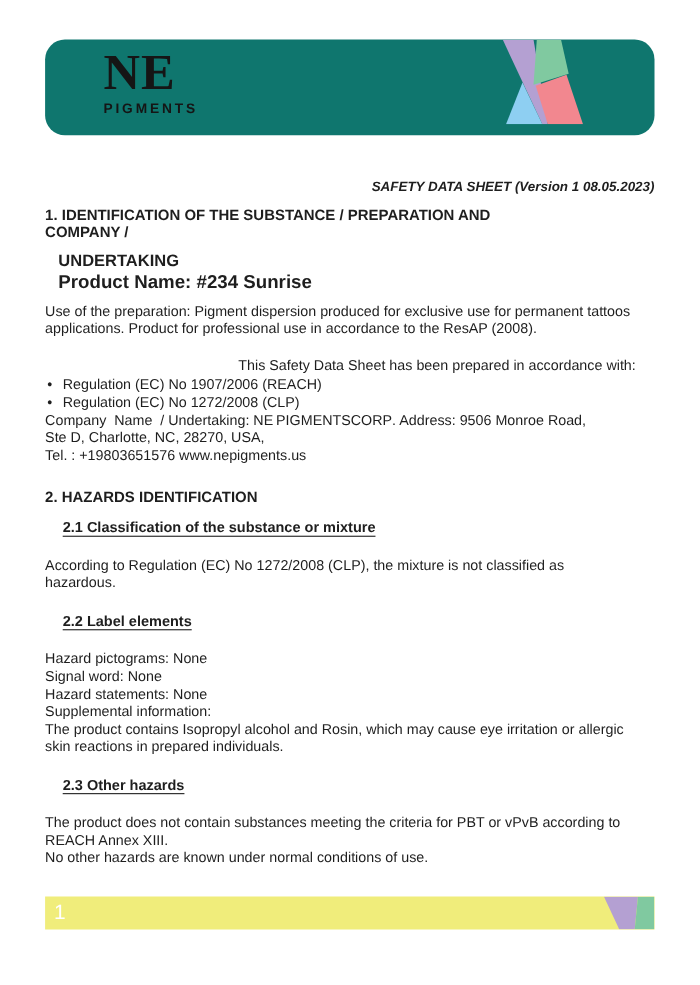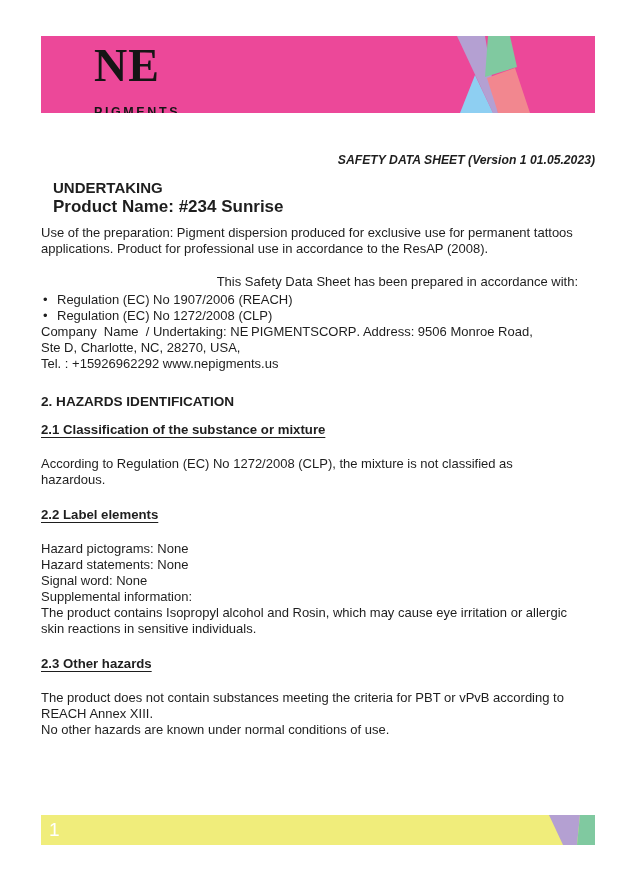--- a/index.html
+++ b/index.html
@@ -10,34 +10,35 @@
     padding:0 41px;
     background:#ffffff;
     font-family:"Liberation Sans",sans-serif;
     font-size:13px;line-height:16px;
     color:#1e1e1e;
     overflow:hidden;
   }
   
   .banner{
     position:relative;
-    margin-top:36px;height:77px;
-    background:#ec4899;
+    margin-top:36px;height:87px;
+    background:#0f766e;
     overflow:hidden;
+    border-radius:18px;
   }
   .logo{position:absolute;left:53px;top:9px;}
   .logo-ne{
     font-family:"Liberation Serif",serif;
     font-weight:bold;font-size:46px;line-height:42px;
     letter-spacing:1px;color:#151515;
   }
   .logo-sub{
     font-family:"Liberation Sans",sans-serif;
     font-weight:bold;font-size:12.5px;line-height:14px;
-    letter-spacing:2.6px;color:#151515;margin-top:18px;text-align:center;
+    letter-spacing:2.6px;color:#151515;margin-top:5px;text-align:center;
   }
   .banner-decor{position:absolute;right:0;top:0;height:77px;width:180px;display:block;}
   
   .meta{
     margin-top:40px;
     text-align:right;
     font-style:italic;font-weight:bold;font-size:12.2px;line-height:15px;
   }
   
   .h1{margin-top:10px;font-weight:bold;font-size:13.6px;line-height:15px;}
@@ -52,20 +53,21 @@
   .bullet-dot{width:14px;text-align:left;padding-left:2px;}
   .company-block{max-width:537px;}
   .pre{white-space:pre-wrap;}
   .b{font-weight:normal;word-spacing:-1px;}
   .sec2-h{margin-top:22px;font-weight:bold;font-size:13.6px;}
   .sub-h{
     margin-top:12px;font-weight:bold;font-size:13.2px;
     text-decoration:underline;
     text-decoration-thickness:1px;
     text-underline-offset:3px;
+    margin-left:16px;
   }
   .sub-h.gap{margin-top:19px;}
   .body-para{margin-top:18px;}
   .tight{margin-top:0;}
   .supp-label{}
   
   .footer{
     position:absolute;left:41px;top:815px;
     width:554px;height:30px;
     background:#f0ed7b;overflow:hidden;
@@ -87,22 +89,26 @@
       <div class="logo-sub">PIGMENTS</div>
     </div>
     <svg class="banner-decor" viewBox="0 0 180 77" preserveAspectRatio="none">
       <polygon points="42,0 70,0 83,77 78,77" fill="#b4a0d2"></polygon>
       <polygon points="73,0 95,0 102,31 70,41" fill="#80c9a0"></polygon>
       <polygon points="72,42 100,32 115,77 83,77" fill="#f2878f"></polygon>
       <polygon points="60,39 45,77 78,77" fill="#8ecff2"></polygon>
     </svg>
   </div>
 
-  <div class="meta">SAFETY DATA SHEET (Version 1 01.05.2023)</div>
+  <div class="meta">SAFETY DATA SHEET (Version 1 08.05.2023)</div>
 
+  <div class="h1">
+    <div>1. IDENTIFICATION OF THE SUBSTANCE / PREPARATION AND</div>
+    <div>COMPANY /</div>
+  </div>
 
   <div class="undertaking indent">UNDERTAKING</div>
   <div class="product-name indent">Product Name: #234 Sunrise</div>
 
   <p class="use-para">Use of the preparation: Pigment dispersion produced for exclusive use for permanent tattoos applications. Product for professional use in accordance to the ResAP (2008).</p>
 
   <p class="prepared">This Safety Data Sheet has been prepared in accordance with:</p>
 
   <div class="bullet-list">
     <div class="bullet-item">
@@ -111,36 +117,36 @@
     </div>
     <div class="bullet-item">
       <span class="bullet-dot">•</span>
       <span>Regulation (EC) No 1272/2008 (CLP)</span>
     </div>
   </div>
 
   <div class="company-block">
     <div><span class="pre">Company  Name  / Undertaking: </span><span class="b">NE PIGMENTSCORP</span><span>. Address: 9506 Monroe Road,</span></div>
     <div>Ste D, Charlotte, NC, 28270, USA,</div>
-    <div>Tel. : +15926962292 www.nepigments.us</div>
+    <div>Tel. : +19803651576 www.nepigments.us</div>
   </div>
 
   <div class="sec2-h">2. HAZARDS IDENTIFICATION</div>
 
   <div class="sub-h">2.1 Classification of the substance or mixture</div>
   <p class="body-para">According to Regulation (EC) No 1272/2008 (CLP), the mixture is not classified as hazardous.</p>
 
   <div class="sub-h gap">2.2 Label elements</div>
   <div class="body-para">
     <div>Hazard pictograms: None</div>
+    <div>Signal word: None</div>
     <div>Hazard statements: None</div>
-    <div>Signal word: None</div>
   </div>
   <p class="supp-label">Supplemental information:</p>
-  <p class="tight">The product contains Isopropyl alcohol and Rosin, which may cause eye irritation or allergic skin reactions in sensitive individuals.</p>
+  <p class="tight">The product contains Isopropyl alcohol and Rosin, which may cause eye irritation or allergic skin reactions in prepared individuals.</p>
 
   <div class="sub-h gap">2.3 Other hazards</div>
   <p class="body-para">The product does not contain substances meeting the criteria for PBT or vPvB according to REACH Annex XIII.</p>
   <p class="tight">No other hazards are known under normal conditions of use.</p>
 
   <div class="footer">
     <div class="page-num">1</div>
     <svg class="footer-decor" viewBox="0 0 60 30" preserveAspectRatio="none">
       <polygon points="14,0 45,0 42,30 28,30" fill="#b4a0d2"></polygon>
       <polygon points="45,0 60,0 60,30 42,30" fill="#80c9a0"></polygon>

